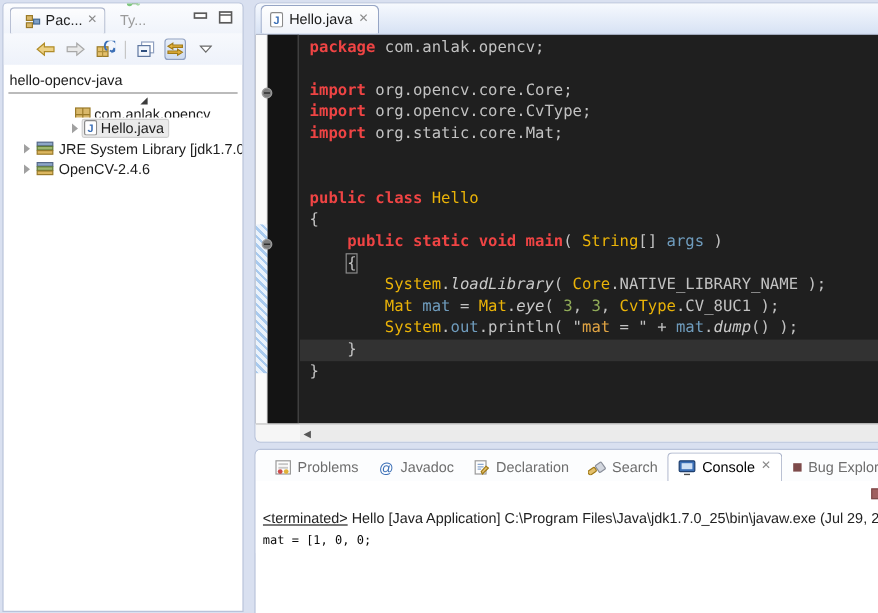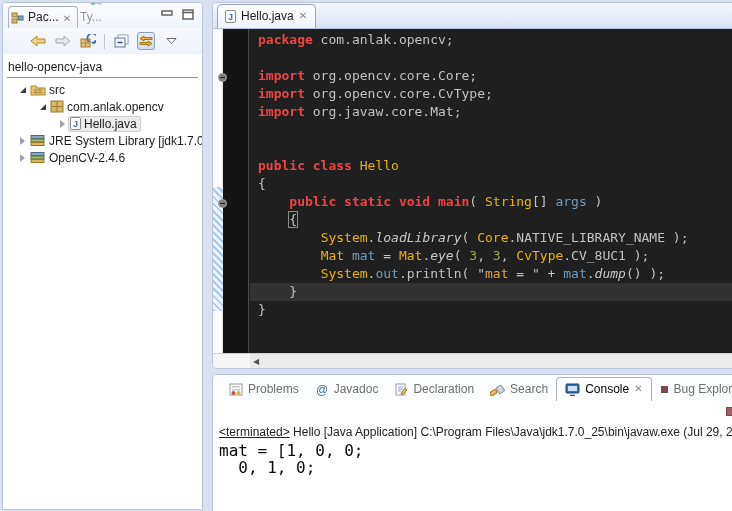--- a/index.html
+++ b/index.html
@@ -4,21 +4,21 @@
 <style>
   * { margin:0; padding:0; box-sizing:border-box; }
   html,body { width:732px; height:511px; overflow:hidden; }
   body { background:#d9e0f0; font-family:"Liberation Sans", sans-serif; font-size:12px; position:relative; }
 
   .card { position:absolute; background:#fff; border:1px solid #b9c3da; }
 
   
   #left-panel { left:2px; top:2px; width:201px; height:508px; border-radius:4px 4px 0 0; overflow:hidden; }
   .view-tabbar { height:25px; display:flex; align-items:flex-end; background:linear-gradient(#fbfcfe,#f0f4fb); padding-left:5px; position:relative; }
-  .view-tab { display:flex; align-items:flex-end; gap:4px; padding:3px 6px 4px 2px; font-size:12px; color:#222; }
+  .view-tab { display:flex; align-items:center; gap:4px; padding:3px 6px 4px 12px; font-size:12px; color:#222; }
   .view-tab.active { border:1px solid #a9b2c9; border-bottom:none; border-radius:4px 4px 0 0; background:linear-gradient(#fdfdfe,#eef2f9); }
   .view-tab.inactive { color:#9a9a9a;flex-direction:column; }
   .winbtns { position:absolute; right:8px; top:6px; display:flex; gap:9px; }
   .view-toolbar { height:26px; display:flex; align-items:center; gap:7px; padding-left:26px; background:linear-gradient(#f7f9fd,#eef2fa); }
   .tb-sep { width:1px; height:15px; background:#c6c6c6; }
   .tb-btn { display:flex; align-items:center; justify-content:center; width:18px; height:18px; }
   .tb-btn.pressed { border:1px solid #8fa0c0; border-radius:3px; background:linear-gradient(#e6edf8,#cfdcf0); }
   .proj-header { margin:6px 4px 0 4px; padding:0 0 3px 1px; border-bottom:1px solid #8f8f8f; color:#1a1a1a; white-space:nowrap; overflow:hidden; }
   #project-tree { padding-top:3px; }
   .tree-row { height:17px; display:flex; align-items:center; white-space:nowrap; overflow:hidden; }
@@ -60,21 +60,21 @@
   
   #console-card { left:212px; top:374px; width:528px; height:140px; border-radius:5px 0 0 0; overflow:hidden; }
   .bottom-tabbar { height:26px; display:flex; align-items:flex-end; padding-left:8px; background:#fcfdfe; }
   .bottom-tab { display:flex; align-items:center; gap:5px; padding:4px 8px 5px 8px; color:#6e6e6e; white-space:nowrap; }
   .bottom-tab.active { border:1px solid #a9b2c9; border-bottom:none; border-radius:4px 4px 0 0; background:#fff; color:#000; }
   .console-toolbar { height:22px; position:relative; background:#fff; }
   .console-small-icon { position:absolute; right:4px; top:6px; width:9px; height:9px; background:#a06060; border:1px solid #7d4a4a; }
   .console-content { padding:2px 6px; background:#fff; }
   .console-header { color:#222; margin-bottom:3px; white-space:nowrap; overflow:hidden; }
   .console-header .term { text-decoration:underline; }
-  .console-line { font-family:"DejaVu Sans Mono", monospace; font-size:16px; line-height:17px; color:#0a0a0a; white-space:pre; }
+  .console-line { font-family:"DejaVu Sans Mono", monospace; font-size:10px; line-height:17px; color:#0a0a0a; white-space:pre; }
 
   svg { display:block; }
 </style>
 </head>
 <body>
 
 <div id="left-panel" class="card">
   <div class="view-tabbar">
     <div class="view-tab active">
       <span class="icon">
@@ -147,35 +147,21 @@
     </span>
     <span class="tb-btn">
       <svg width="11" height="8">
           <path d="M1 1.5 H10 L5.5 6.5 Z" fill="#fff" stroke="#6a6a6a"></path>
         </svg>
     </span>
   </div>
 
   <div class="proj-header">hello-opencv-java</div>
   <div id="project-tree">
-      <div class="tree-row" style="padding-left: 14px;">
-        <span class="tw">
-          <span class="arr-exp"></span>
-        </span>
-        <span class="row-inner">
-          <span class="icon">
-            <svg width="16" height="13">
-              <path d="M1 3 h5 l1.5 2 H15 v7 H1 Z" fill="#e8c97a" stroke="#a8842a"></path>
-              <path d="M3 7 h10 M3 9.5 h10 M6 5.5 v6 M10 5.5 v6" stroke="#b0903a" fill="none"></path>
-            </svg>
-          </span>
-          <span class="tree-label">src</span>
-        </span>
-      </div>
-      <div class="tree-row" style="padding-left: 34px;">
+      <div class="tree-row" style="padding-left: 34px; flex-direction: column;">
         <span class="tw">
           <span class="arr-exp"></span>
         </span>
         <span class="row-inner">
           <span class="icon">
             <svg width="14" height="13">
               <rect x="1" y="1" width="12" height="11" fill="#d9b86a" stroke="#9a7a28"></rect>
               <path d="M7 1 V12 M1 6.5 H13" stroke="#9a7a28"></path>
             </svg>
           </span>
@@ -247,21 +233,21 @@
       <div class="range-indicator"></div>
     </div>
     <div class="gutter"></div>
     <div class="fold-marker" style="top:44px"></div>
     <div class="fold-marker" style="top:170px"></div>
     <div class="code-area">
         <div class="code-line"><span class="tok-k">package</span><span class="tok-p"> com.anlak.opencv;</span></div>
         <div class="code-line"></div>
         <div class="code-line"><span class="tok-k">import</span><span class="tok-p"> org.opencv.core.Core;</span></div>
         <div class="code-line"><span class="tok-k">import</span><span class="tok-p"> org.opencv.core.CvType;</span></div>
-        <div class="code-line"><span class="tok-k">import</span><span class="tok-p"> org.javaw.core.Mat;</span></div>
+        <div class="code-line"><span class="tok-k">import</span><span class="tok-p"> org.static.core.Mat;</span></div>
         <div class="code-line"></div>
         <div class="code-line"></div>
         <div class="code-line"><span class="tok-k">public class</span><span class="tok-p"> </span><span class="tok-t">Hello</span></div>
         <div class="code-line"><span class="tok-p">{</span></div>
         <div class="code-line"><span class="tok-p">    </span><span class="tok-k">public static void main</span><span class="tok-p">( </span><span class="tok-t">String</span><span class="tok-p">[] </span><span class="tok-v">args</span><span class="tok-p"> )</span></div>
         <div class="code-line"><span class="tok-p">    </span><span class="tok-b">{</span></div>
         <div class="code-line"><span class="tok-p">        </span><span class="tok-t">System</span><span class="tok-p">.</span><span class="tok-i">loadLibrary</span><span class="tok-p">( </span><span class="tok-t">Core</span><span class="tok-p">.NATIVE_LIBRARY_NAME );</span></div>
         <div class="code-line"><span class="tok-p">        </span><span class="tok-t">Mat</span><span class="tok-p"> </span><span class="tok-v">mat</span><span class="tok-p"> = </span><span class="tok-t">Mat</span><span class="tok-p">.</span><span class="tok-i">eye</span><span class="tok-p">( </span><span class="tok-n">3</span><span class="tok-p">, </span><span class="tok-n">3</span><span class="tok-p">, </span><span class="tok-t">CvType</span><span class="tok-p">.CV_8UC1 );</span></div>
         <div class="code-line"><span class="tok-p">        </span><span class="tok-t">System</span><span class="tok-p">.</span><span class="tok-v">out</span><span class="tok-p">.println( "</span><span class="tok-s">mat</span><span class="tok-p"> = " + </span><span class="tok-v">mat</span><span class="tok-p">.</span><span class="tok-i">dump</span><span class="tok-p">() );</span></div>
         <div class="code-line current"><span class="tok-p">    }</span></div>
@@ -337,16 +323,15 @@
     </div>
   <div class="console-toolbar">
     <div class="console-small-icon"></div>
   </div>
   <div class="console-content">
     <div class="console-header">
       <span class="term">&lt;terminated&gt;</span><span> Hello [Java Application] C:\Program Files\Java\jdk1.7.0_25\bin\javaw.exe (Jul 29, 20</span>
     </div>
     <div>
         <div class="console-line">mat = [1, 0, 0;</div>
-        <div class="console-line">  0, 1, 0;</div>
       </div>
   </div>
 </div>
 
 </body></html>

